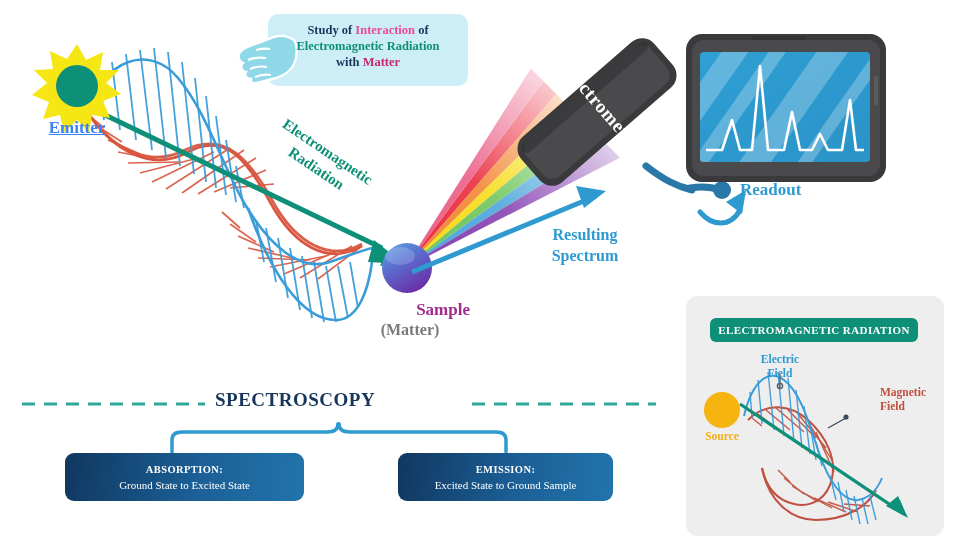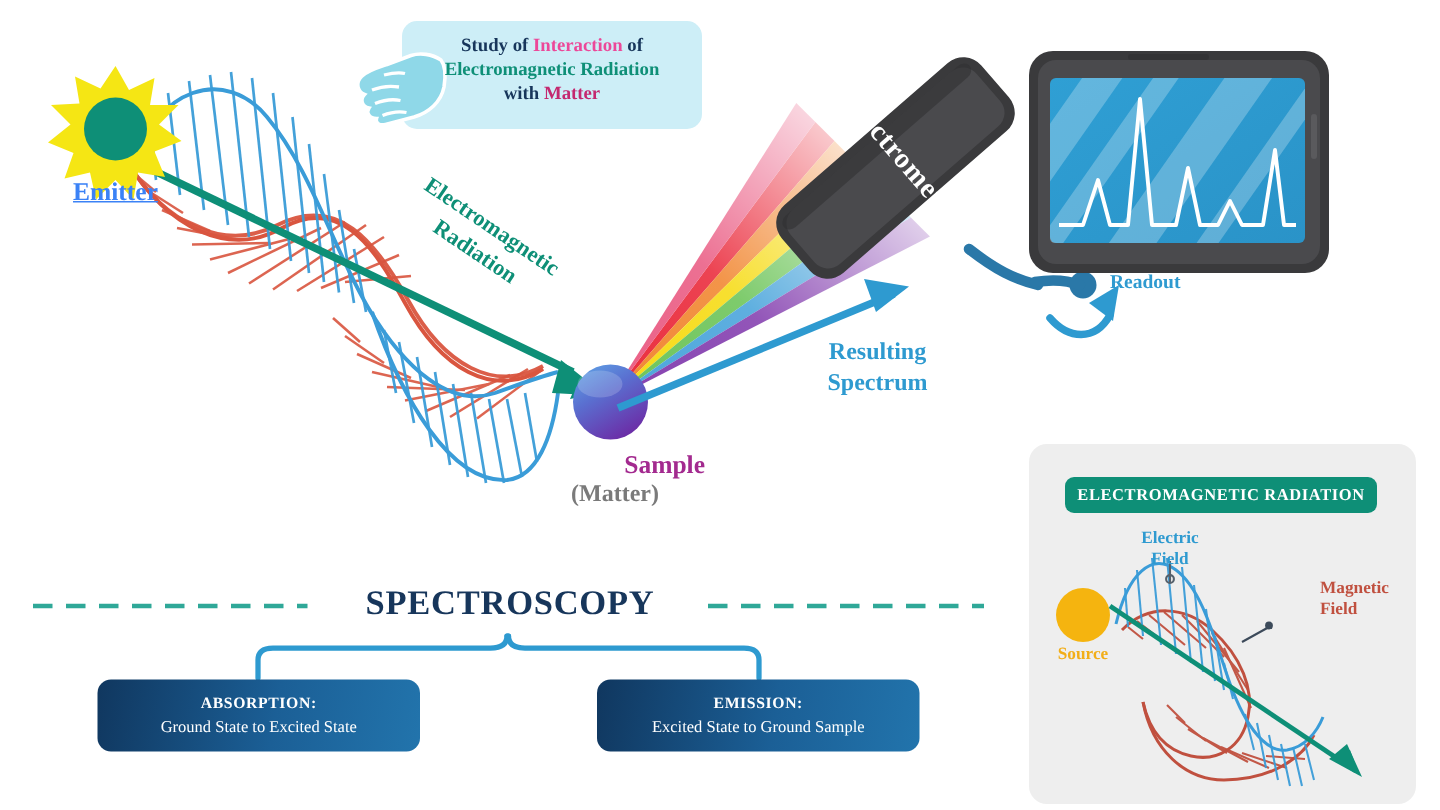--- a/index.html
+++ b/index.html
@@ -33,34 +33,34 @@
   .lbl{font-family:"Liberation Serif", serif;font-weight:bold;}
   #emitter-label{left:22px;top:118px;width:110px;text-align:center;font-size:17px;color:#3b82f6;text-decoration:underline;}
   #emr-label{
     left:232px;top:140px;width:180px;text-align:center;
     font-size:15px;line-height:20px;color:#0e8f77;
     transform:rotate(34deg);transform-origin:50% 50%;
   }
   #sample-label{left:350px;top:300px;width:120px;text-align:right;font-size:17px;color:#a32a8f;}
   #sample-sub{left:350px;top:321px;width:120px;text-align:center;font-size:16px;color:#7a7a7a;}
   #spectrum-label{left:520px;top:224px;width:130px;text-align:center;font-size:16px;line-height:21px;color:#2e9ad0;}
-  #readout-label{left:740px;top:180px;width:120px;text-align:left;font-size:13px;color:#2e9ad0;}
+  #readout-label{left:740px;top:180px;width:120px;text-align:left;font-size:17px;color:#2e9ad0;}
 
   
   #spectroscopy-title{
-    left:215px;top:389px;width:250px;text-align:center;
-    font-size:23px;font-weight:bold;letter-spacing:.5px;color:#17365b;
+    left:215px;top:389px;width:250px;text-align:left;
+    font-size:19px;font-weight:bold;letter-spacing:.5px;color:#17365b;
     font-family:"Liberation Serif", serif;
   }
   .box{
     border-radius:9px;color:#fff;text-align:center;
     display:flex;flex-direction:column;justify-content:center;
     font-family:"Liberation Serif", serif;
   }
-  #absorption-box{left:65px;top:453px;width:215px;height:48px;
+  #absorption-box{left:65px;top:453px;width:239px;height:48px;
     background:linear-gradient(100deg,#10375f 0%,#1b5f96 55%,#2274ac 100%);}
   #emission-box{left:398px;top:453px;width:215px;height:48px;
     background:linear-gradient(100deg,#10375f 0%,#1b5f96 55%,#2274ac 100%);}
   .box .t1{font-size:10.5px;font-weight:bold;letter-spacing:.4px;}
   .box .t2{font-size:11px;font-weight:normal;margin-top:4px;}
 
   
   #inset-panel{
     left:686px;top:296px;width:258px;height:240px;
     background:#eeeeee;border-radius:12px;

